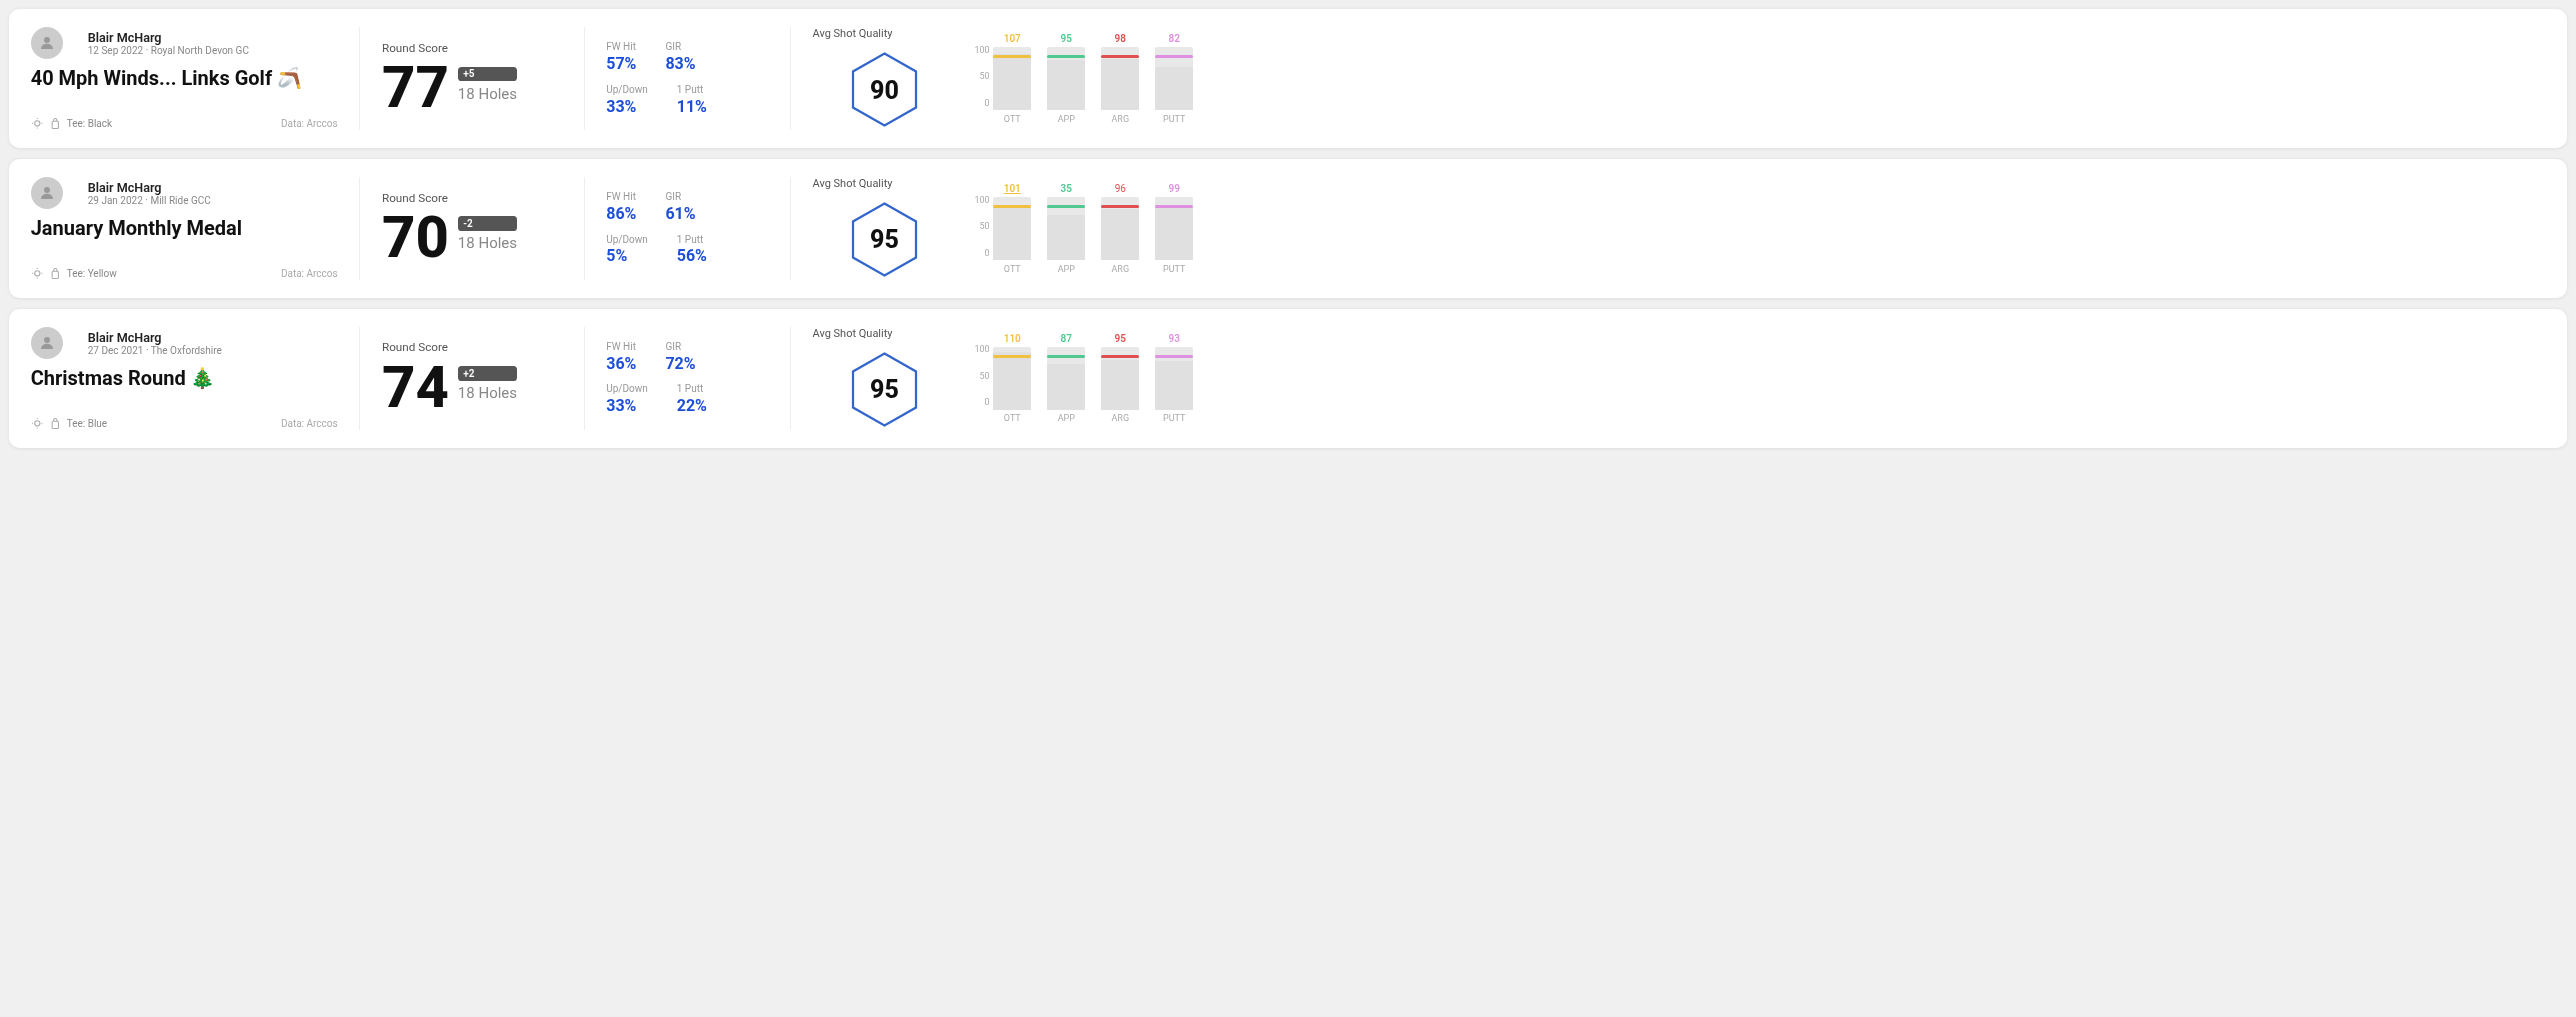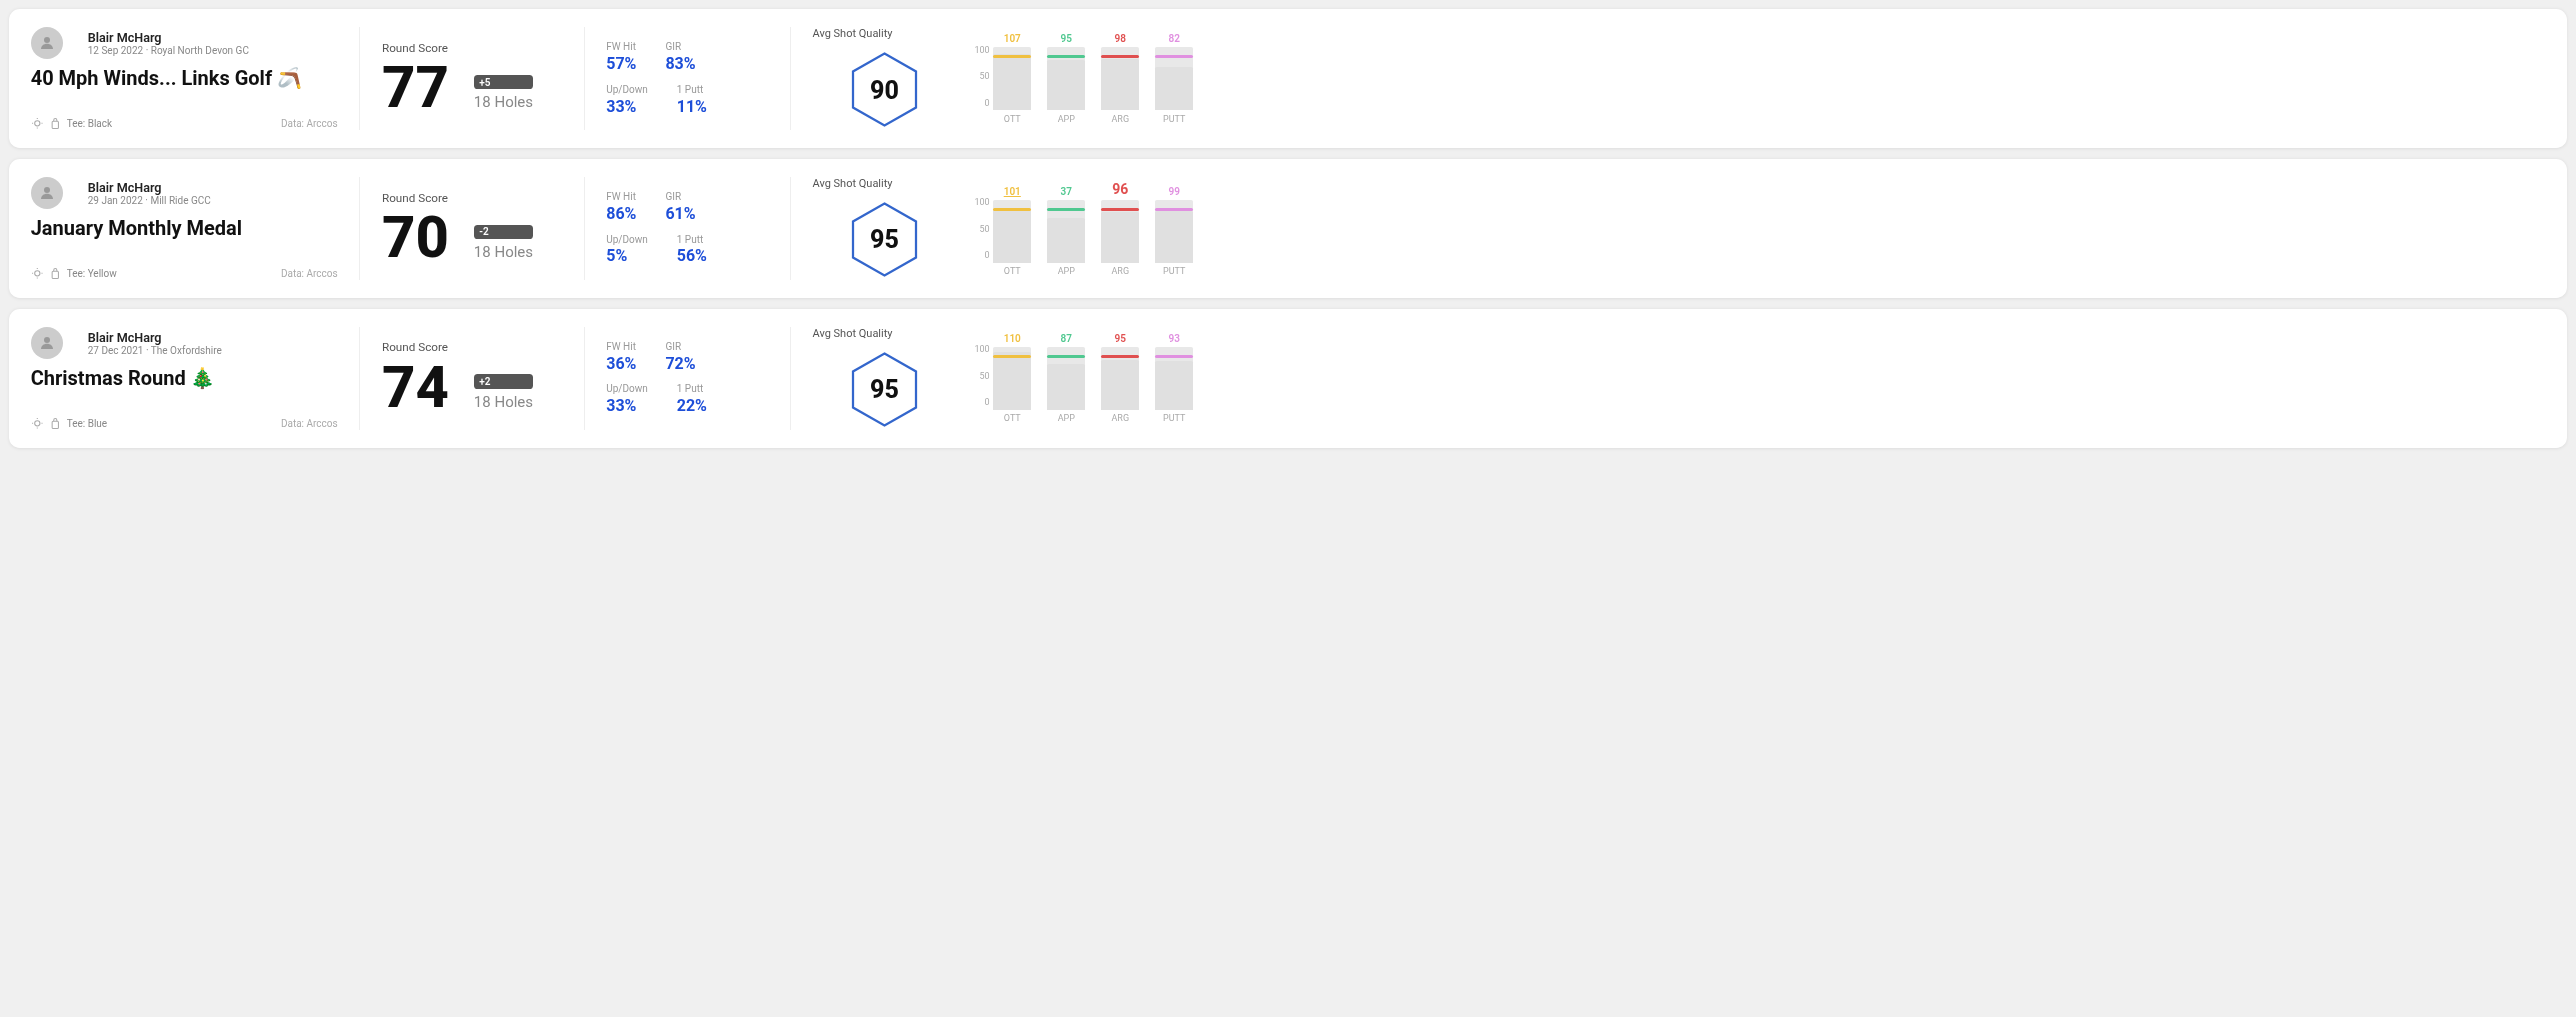--- a/index.html
+++ b/index.html
@@ -89,22 +89,22 @@
       flex-direction: column;
       justify-content: center;
     }
     .score-label {
       font-size: 11.7px;
       color: #555;
       margin-bottom: 3.6px;
     }
     .score-row {
       display: flex;
-      align-items: flex-end;
-      gap: 25px;
+      align-items: center;
+      gap: 9px;
     }
     .score-number {
       font-size: 58px;
       font-weight: 800;
       color: #111;
       line-height: 1;
     }
     .score-badge-col {
       display: flex;
       flex-direction: column;
@@ -403,30 +403,30 @@
       <div style="display:flex;flex-direction:column;align-items:center;">
         <span style="font-size:10px;font-weight:600;color:#f0c040;margin-bottom:2.7px;text-decoration:underline;">101</span>
         <div style="width:38px;height:63px;background:#e8e8e8;border-radius:1.8px;position:relative;overflow:visible;">
           <div style="width:100%;height:53px;background:#e0e0e0;position:absolute;bottom:0;border-radius:1.8px 1.8px 0 0;"></div>
           <div style="width:100%;height:2.7px;background:#f0c040;position:absolute;bottom:52px;border-radius:1.8px;"></div>
         </div>
         <span style="font-size:9px;color:#aaa;margin-top:3.6px;">OTT</span>
       </div>
 
       <div style="display:flex;flex-direction:column;align-items:center;">
-        <span style="font-size:10px;font-weight:600;color:#50c890;margin-bottom:2.7px;">37</span>
+        <span style="font-size:10px;font-weight:600;color:#50c890;margin-bottom:2.7px;">35</span>
         <div style="width:38px;height:63px;background:#e8e8e8;border-radius:1.8px;position:relative;overflow:visible;">
           <div style="width:100%;height:45px;background:#e0e0e0;position:absolute;bottom:0;border-radius:1.8px 1.8px 0 0;"></div>
           <div style="width:100%;height:2.7px;background:#50c890;position:absolute;bottom:52px;border-radius:1.8px;"></div>
         </div>
         <span style="font-size:9px;color:#aaa;margin-top:3.6px;">APP</span>
       </div>
 
       <div style="display:flex;flex-direction:column;align-items:center;">
-        <span style="font-size:14px;font-weight:700;color:#e05050;margin-bottom:3px;">96</span>
+        <span style="font-size:10px;font-weight:400;color:#e05050;margin-bottom:3px;">96</span>
         <div style="width:38px;height:63px;background:#e8e8e8;border-radius:1.8px;position:relative;overflow:visible;">
           <div style="width:100%;height:51px;background:#e0e0e0;position:absolute;bottom:0;border-radius:1.8px 1.8px 0 0;"></div>
           <div style="width:100%;height:2.7px;background:#e05050;position:absolute;bottom:52px;border-radius:1.8px;"></div>
         </div>
         <span style="font-size:9px;color:#aaa;margin-top:3.6px;">ARG</span>
       </div>
 
       <div style="display:flex;flex-direction:column;align-items:center;">
         <span style="font-size:10px;font-weight:600;color:#e090e0;margin-bottom:2.7px;">99</span>
         <div style="width:38px;height:63px;background:#e8e8e8;border-radius:1.8px;position:relative;overflow:visible;">

